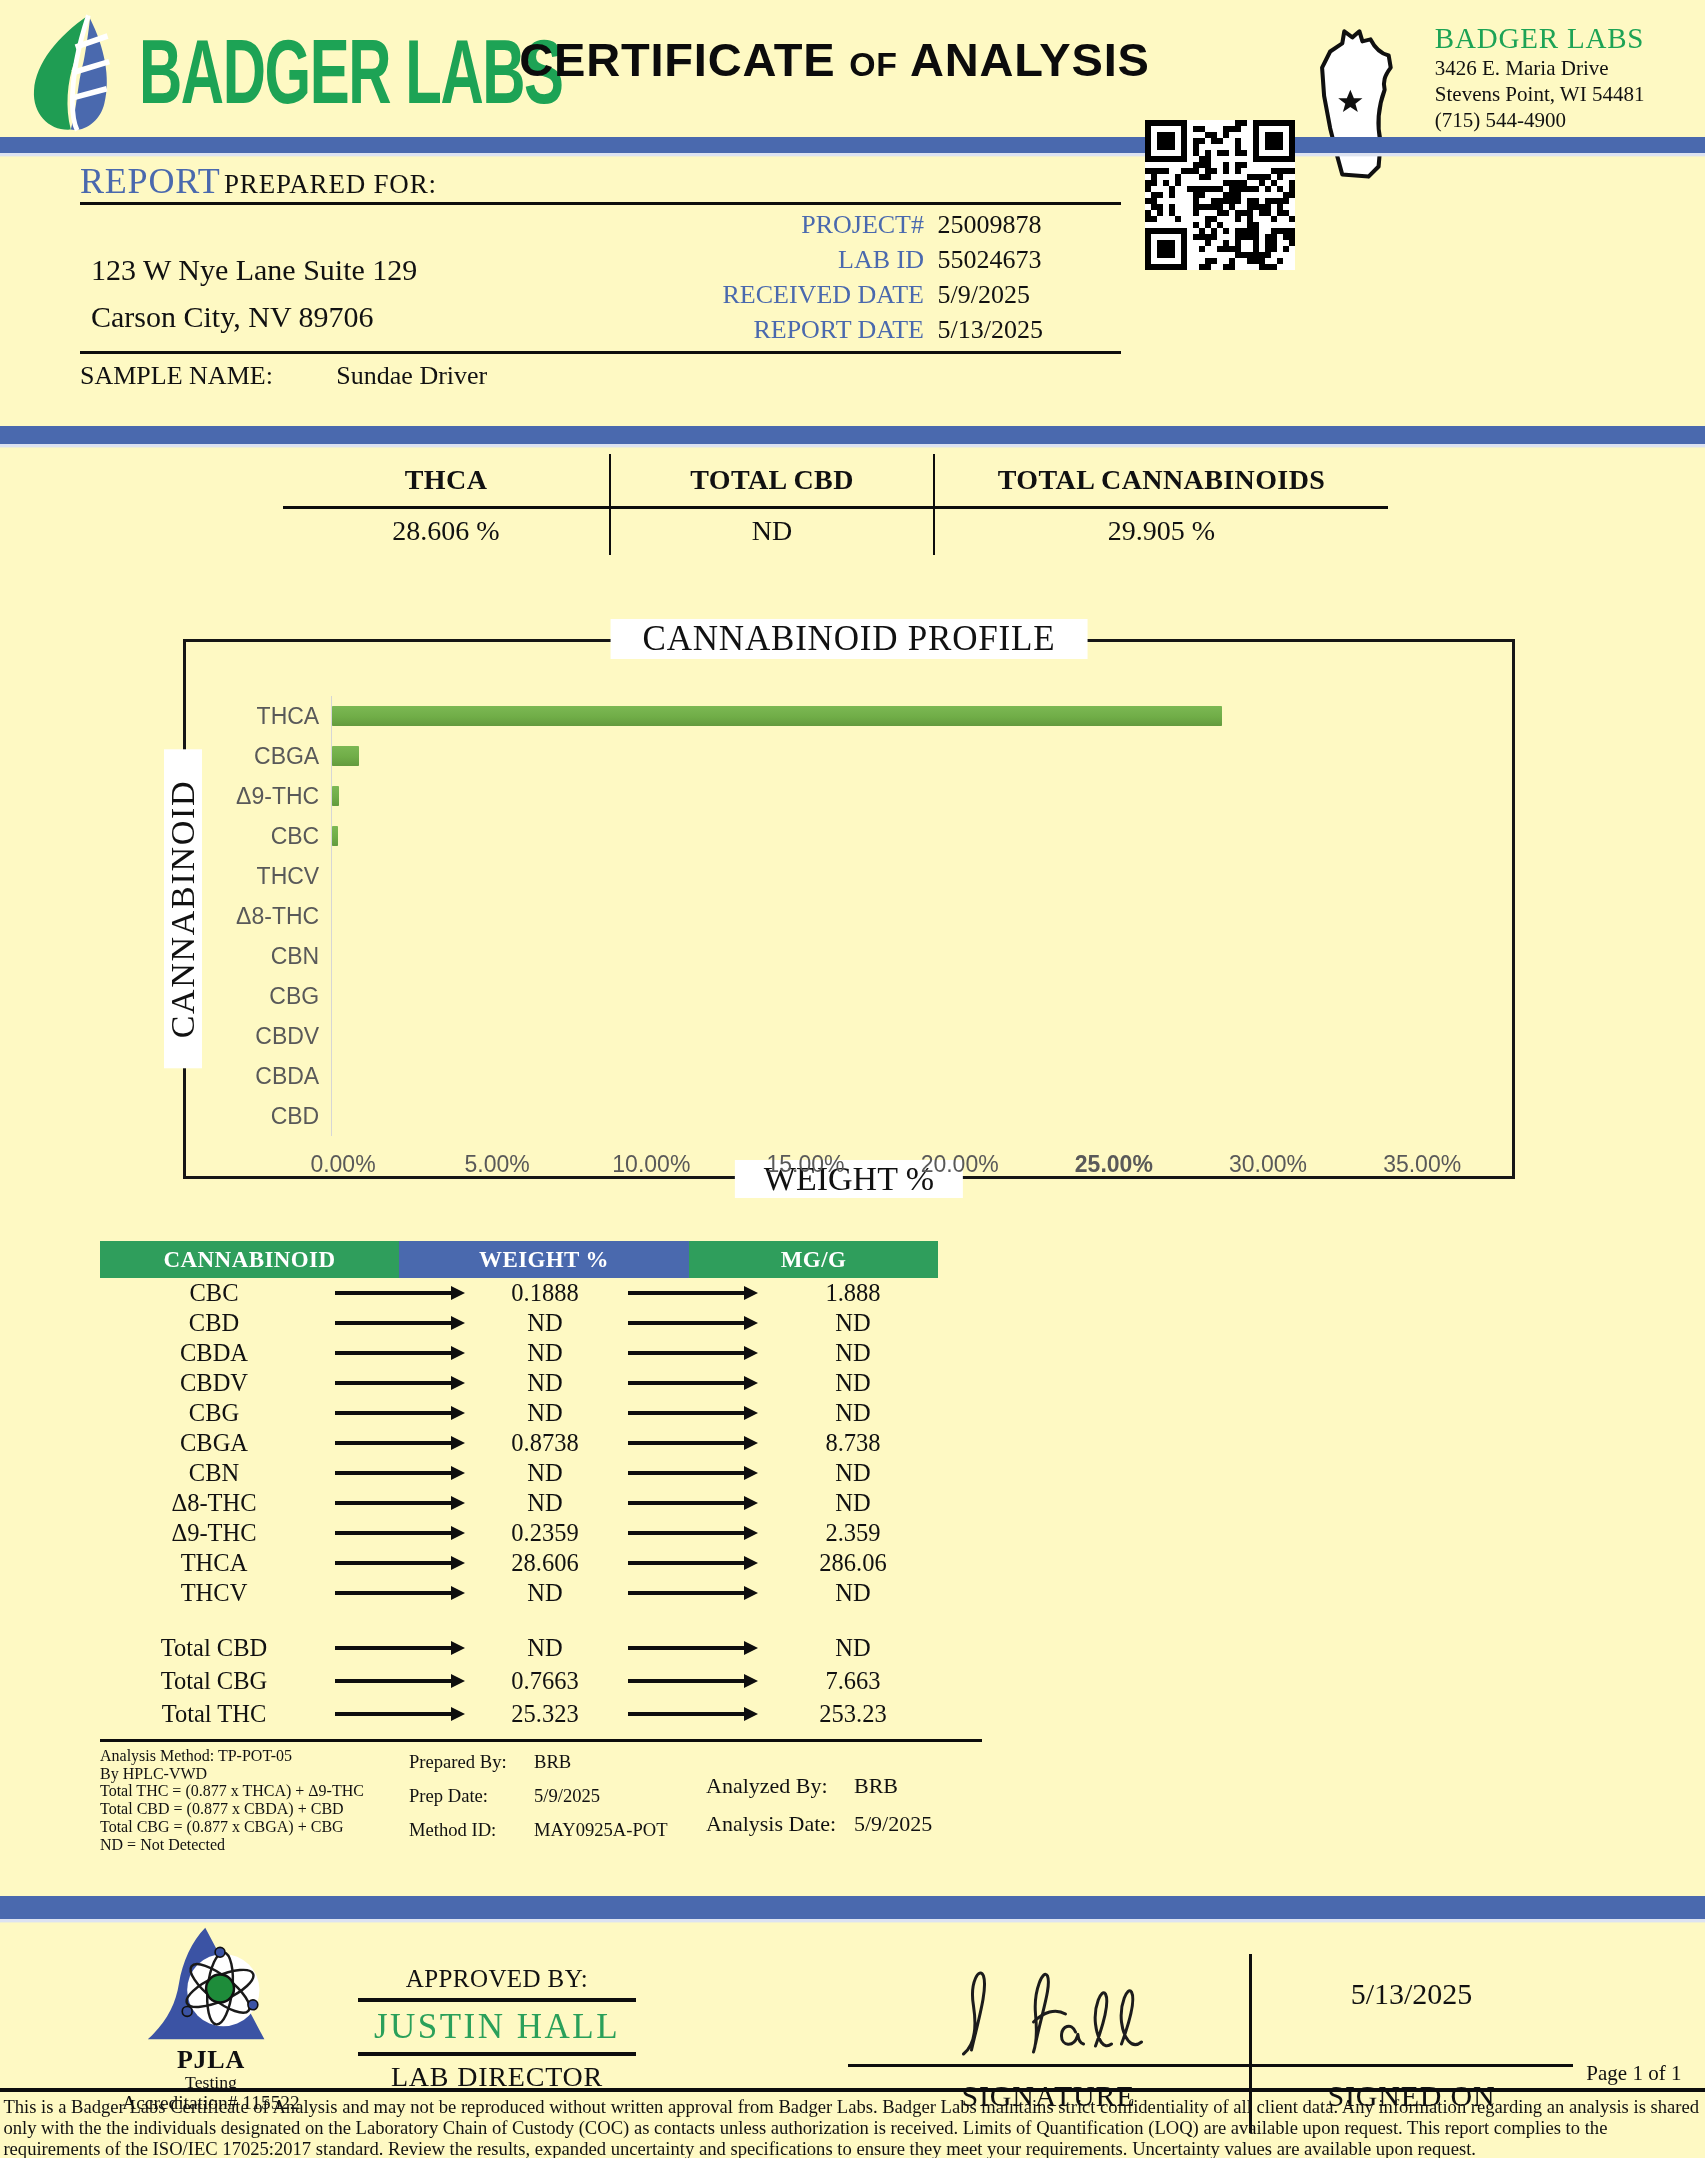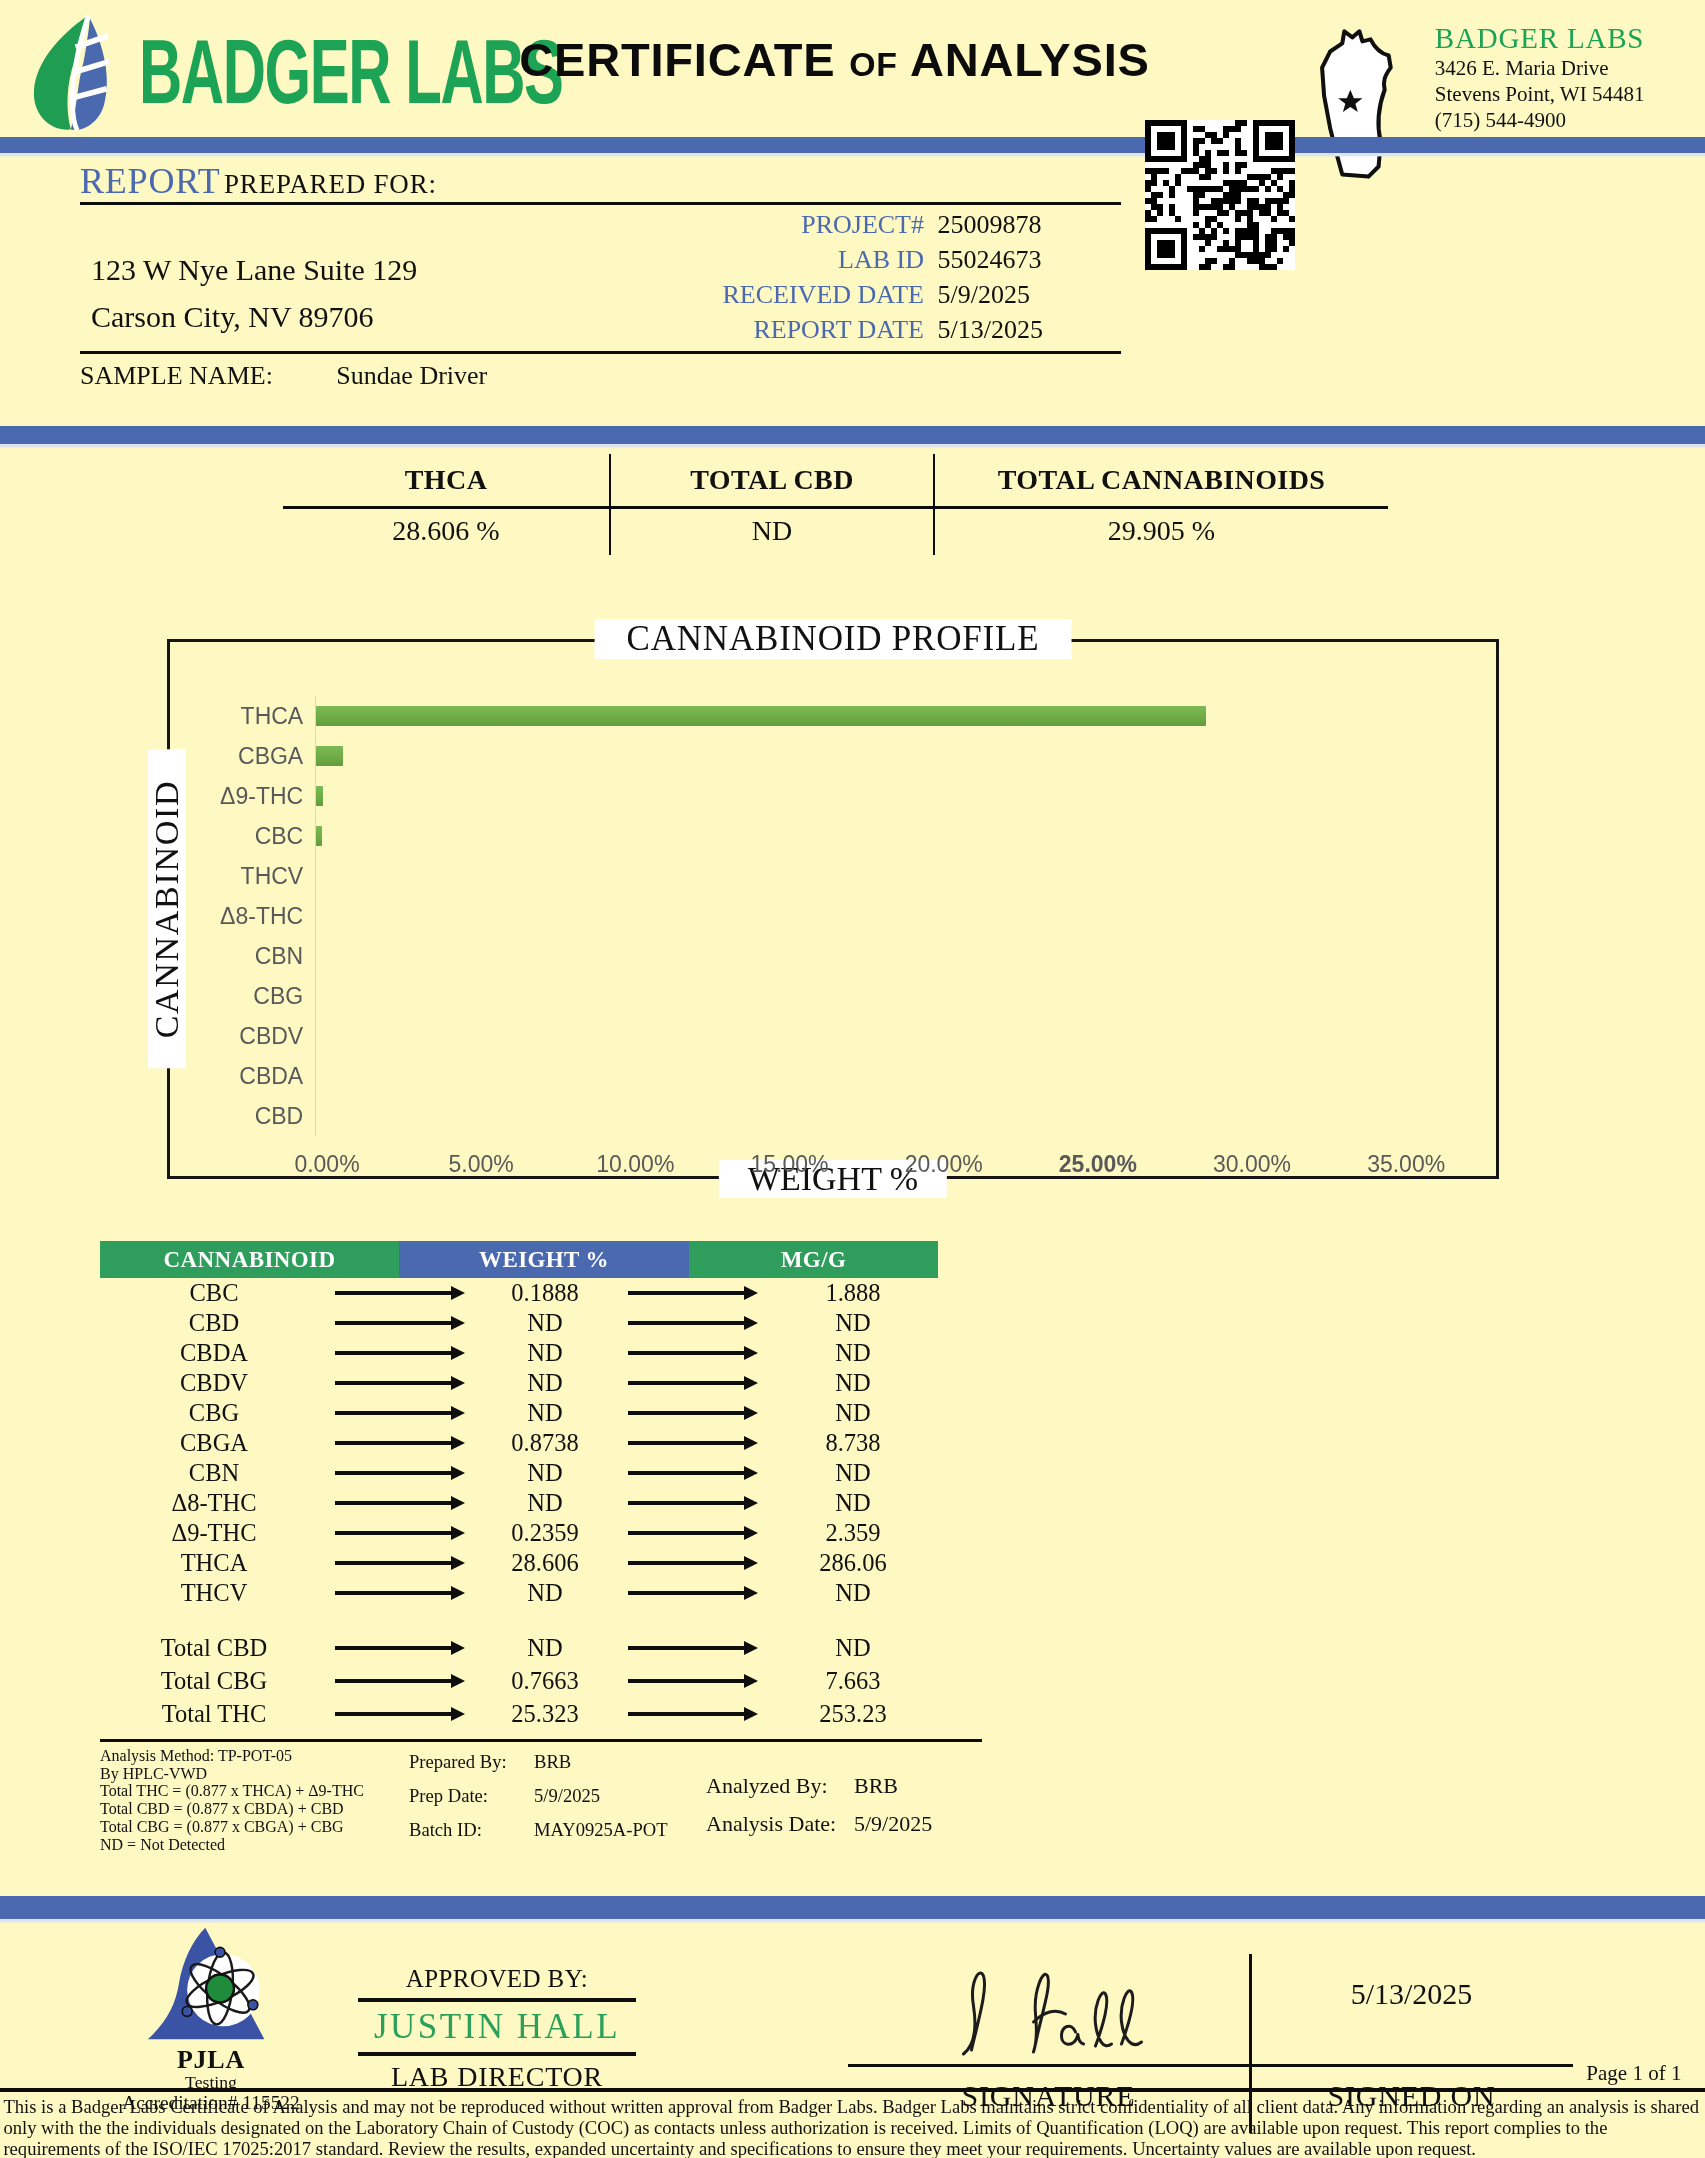--- a/index.html
+++ b/index.html
@@ -43,21 +43,21 @@
   .summary{position:absolute;left:283px;top:454px;width:1105px;display:grid;
            grid-template-columns:328px 324px 453px;}
   .sum-col{border-right:2.5px solid #0d0d0d;}
   .sum-col:last-child{border-right:none;}
   .sum-head{height:52px;display:flex;align-items:center;justify-content:center;
             font-weight:bold;font-size:28px;letter-spacing:0.4px;}
   .sum-val{height:49px;display:flex;align-items:center;justify-content:center;font-size:28px;}
   .sum-line{position:absolute;left:0;top:52px;width:1105px;height:2.5px;background:#0d0d0d;}
 
   
-  .chartbox{position:absolute;left:167px;top:639px;width:1332px;height:540px;
+  .chartbox{position:absolute;left:183px;top:639px;width:1332px;height:540px;
             border:3.4px solid #161616;}
   .chart-title{position:absolute;top:-3.4px;left:50%;transform:translate(-50%,-50%);
                background:#fff;padding:0 32px;font-size:35px;letter-spacing:0.8px;white-space:nowrap;}
   .chart-xlabel{position:absolute;bottom:-3.4px;left:50%;transform:translate(-50%,50%);
                 background:#fff;padding:0 29px;font-size:34px;white-space:nowrap;}
   .chart-ylabel{position:absolute;left:-3.4px;top:50%;transform:translate(-50%,-50%) rotate(-90deg);
                 background:#fff;padding:0 30px;font-size:34px;letter-spacing:1.7px;white-space:nowrap;}
   .plot{margin:54px 22px 0 0;}
   .crow{display:flex;align-items:center;height:40px;}
   .clab{width:145px;text-align:right;padding-right:11.8px;flex:0 0 145px;
@@ -753,21 +753,21 @@
 
   <div data-name="analysis-method-line">Total CBD = (0.877 x  CBDA) + CBD</div>
 
   <div data-name="analysis-method-line">Total CBG = (0.877 x  CBGA) + CBG</div>
 
   <div data-name="analysis-method-line">ND = Not Detected</div>
 </div>
   <div class="an-col2" data-name="prep-info">
     <div class="an-row"><span class="an-l2" data-name="prepared-by-label">Prepared By:</span><span data-name="prepared-by-value">BRB</span></div>
     <div class="an-row"><span class="an-l2" data-name="prep-date-label">Prep Date:</span><span data-name="prep-date-value">5/9/2025</span></div>
-    <div class="an-row"><span class="an-l2" data-name="batch-id-label">Batch ID:</span><span data-name="batch-id-value">MAY0925A-POT</span></div>
+    <div class="an-row"><span class="an-l2" data-name="batch-id-label">Method ID:</span><span data-name="batch-id-value">MAY0925A-POT</span></div>
   </div>
   <div class="an-col3" data-name="analysis-info">
     <div class="an-row"><span class="an-l3" data-name="analyzed-by-label">Analyzed By:</span><span data-name="analyzed-by-value">BRB</span></div>
     <div class="an-row"><span class="an-l3" data-name="analysis-date-label">Analysis Date:</span><span data-name="analysis-date-value">5/9/2025</span></div>
   </div>
 
   <div class="bluebar" id="bar3" data-name="divider-bar-bottom"></div>
 
   <div class="pjla" data-name="accreditation-block">
     <svg width="160" height="115" viewBox="0 0 190 140" data-name="pjla-logo-icon">

